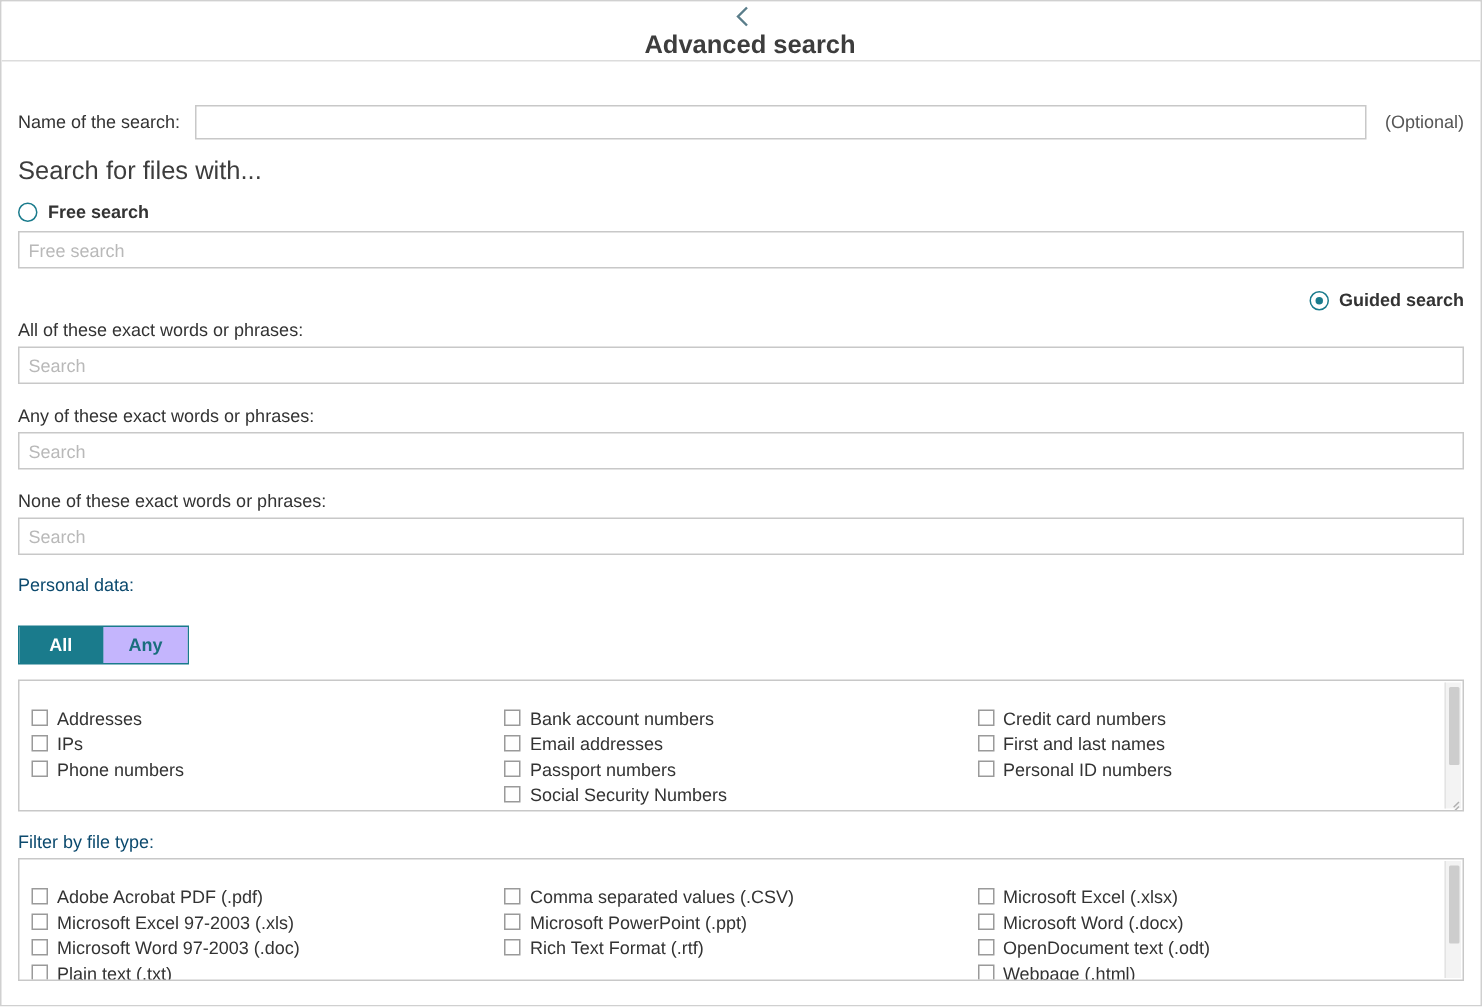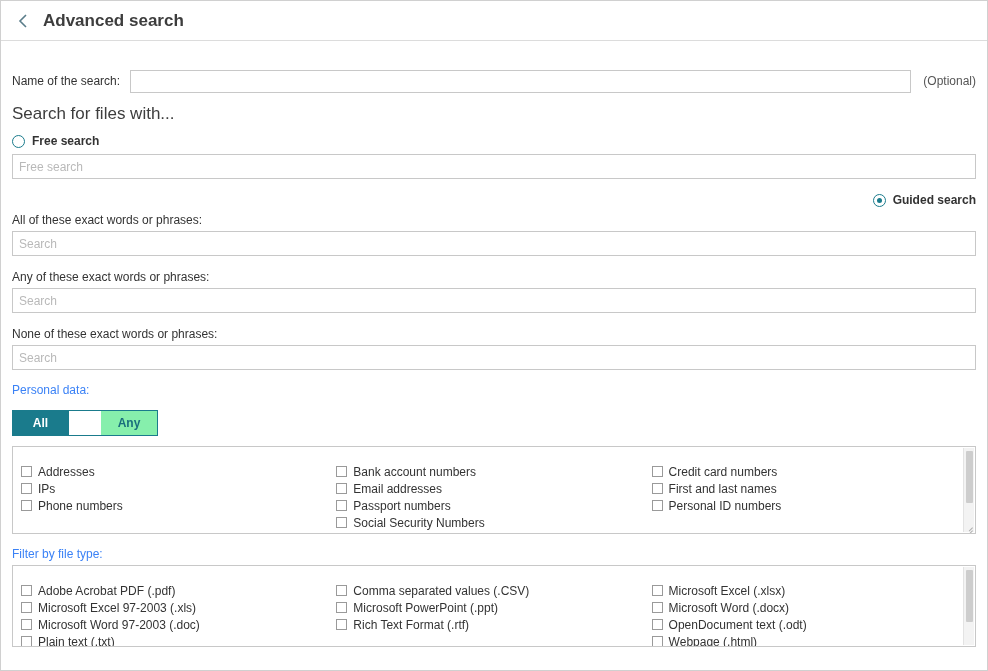--- a/index.html
+++ b/index.html
@@ -25,20 +25,21 @@
     overflow: hidden;
   }
   
   .header {
     height: 40px;
     display: flex;
     align-items: center;
     padding-left: 12px;
     border-bottom: 1px solid #dcdcdc;
     background: #ffffff;
+    flex-direction: column;
   }
   .back-chevron {
     width: 20px;
     height: 20px;
     display: inline-flex;
     align-items: center;
     justify-content: center;
     color: #5a7d8a;
     cursor: pointer;
     margin-right: 10px;
@@ -130,35 +131,34 @@
   }
   .field-label {
     font-size: 12px;
     color: #333;
     margin-top: 14px;
     margin-bottom: 4px;
   }
   
   .toggle-group {
     display: inline-flex;
-    margin-top: 9px;
+    margin-top: 16px;
     margin-bottom: 10px;
     border: 1px solid #1a7b8c;
-    gap: 32px;
   }
   .toggle-btn {
     width: 56px;
     height: 24px;
     display: inline-flex;
     align-items: center;
     justify-content: center;
     font-size: 12px;
     font-weight: bold;
     cursor: pointer;
-    background: #86efac;
+    background: #c4b5fd;
     color: #1a6e7d;
     border-right: 1px solid #1a7b8c;
   }
   .toggle-btn:last-child { border-right: none; }
   .toggle-btn.active {
     background: #1a7b8c;
     color: #ffffff;
   }
   
   .cb-panel {
@@ -225,21 +225,21 @@
   }
   .resize-grip span {
     position: absolute;
     background: #b0b0b0;
     height: 1px;
   }
   .g1 { width: 8px; right: 0; bottom: 1px; transform: rotate(-45deg); transform-origin: right bottom; }
   .g2 { width: 5px; right: 0; bottom: 4px; transform: rotate(-45deg); transform-origin: right bottom; }
   .sub-label {
     font-size: 12px;
-    color: #3b82f6;
+    color: #0c4a6e;
     margin-top: 13px;
     margin-bottom: 4px;
   }
 </style>
 </head>
 <body>
 
 <div class="window">
 
   <div class="header">

